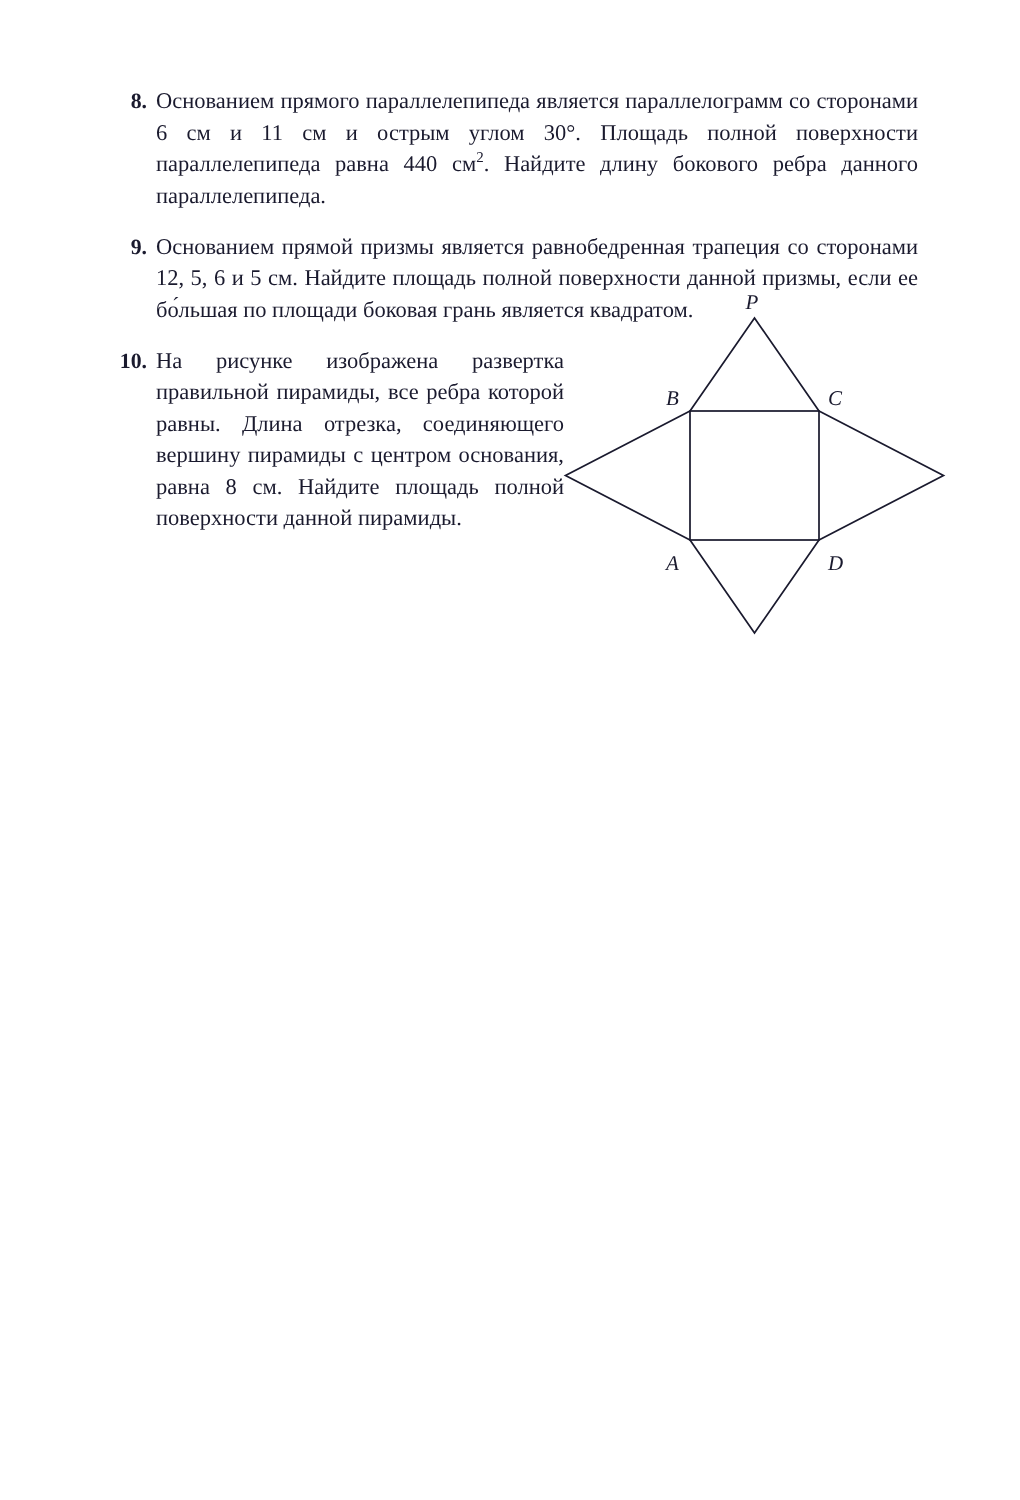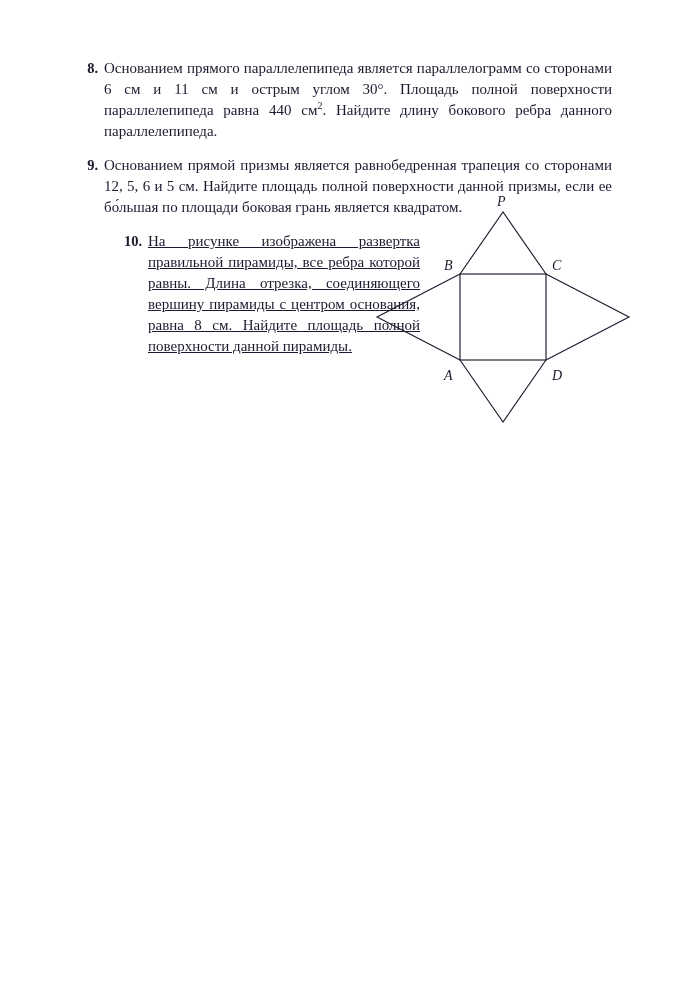--- a/index.html
+++ b/index.html
@@ -45,25 +45,23 @@
   .body-text {
     font-size: 15px;
     line-height: 21px;
     text-align: justify;
     flex: 1 1 auto;
   }
   .p10 .body-text {
     width: 272px;
     flex: 0 0 272px;
     text-align: justify;
-    text-decoration: underline;
   }
   .p10 {
     position: relative;
-    margin-left: 44px;
   }
   sup {
     font-size: 10px;
     vertical-align: super;
     line-height: 0;
   }
   .figure {
     position: absolute;
     left: 372px;
     top: 194px;

